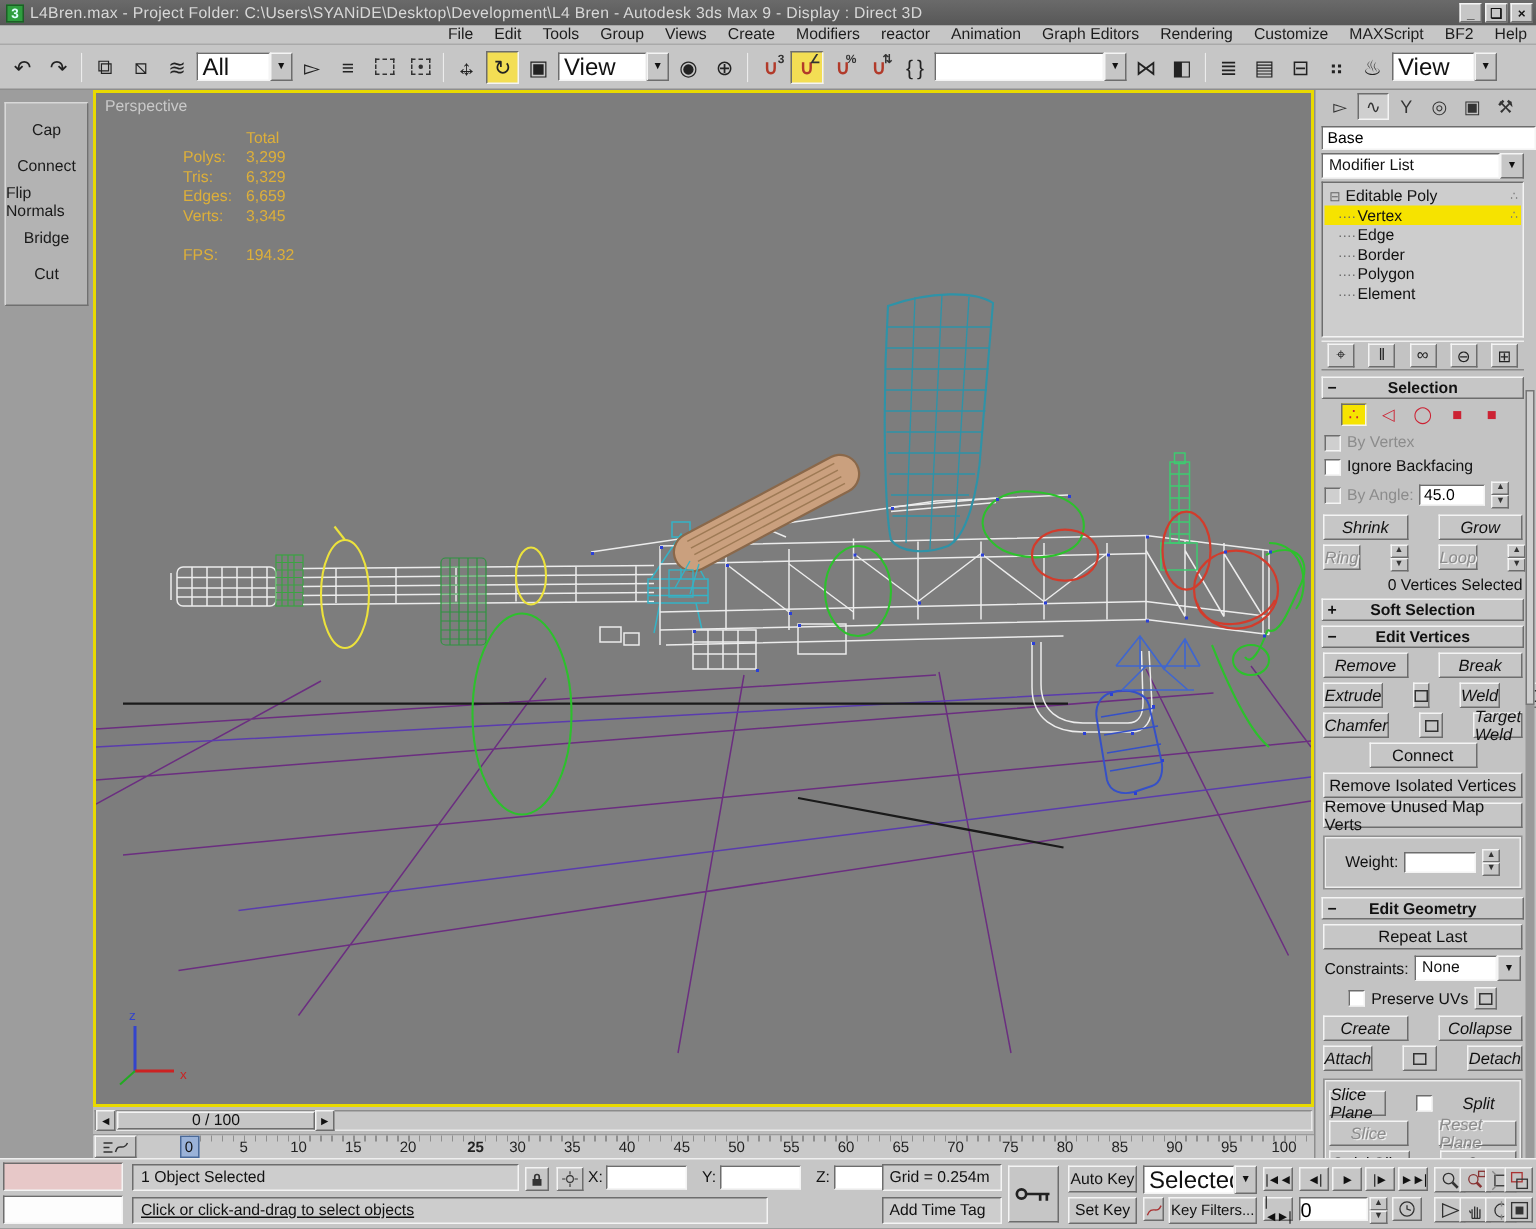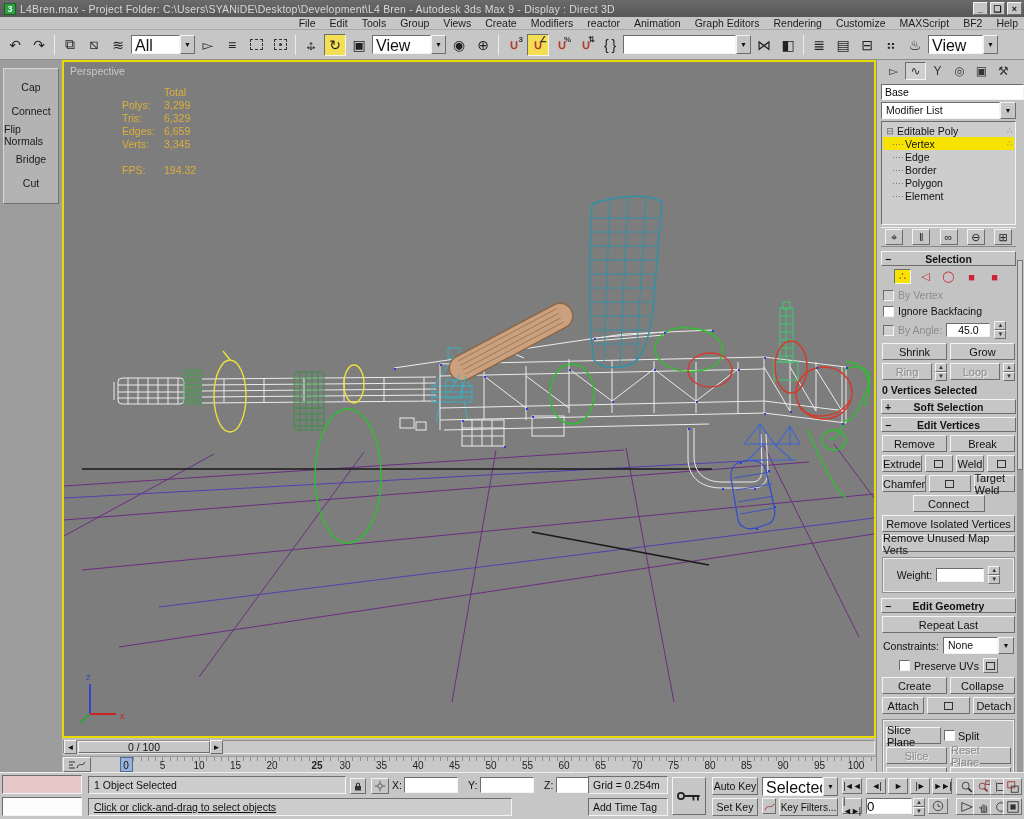--- a/index.html
+++ b/index.html
@@ -108,28 +108,28 @@
   .ro-h .t { flex:1; text-align:center; padding-right:12px; }
   .ro-body { padding:0 1px; }
   .so-row { display:flex; justify-content:center; gap:6px; margin:2px 0 5px; }
   .so-icon { width:17px; height:15px; display:flex; align-items:center; justify-content:center;
     color:#c23; font-size:11px; border:1px solid #c3c3c3; }
   .so-icon.active { background:#f6e300; border:1px solid; border-color:#6d6d6d #f4f4f4 #f4f4f4 #6d6d6d; }
   .cbrow { display:flex; align-items:center; gap:4px; margin:4px 1px; font-size:10.5px; }
   .cbrow.dis { color:#8c8c8c; }
   .field { background:#fff; border:1px solid; border-color:#6d6d6d #f4f4f4 #f4f4f4 #6d6d6d; height:14px;
     font-size:10.5px; padding:0 2px; }
-  .two { display:flex; gap:3px; margin:3px 0; }
+  .two { display:flex; gap:20px; margin:3px 0;font-style:italic; }
   .two .btn { flex:1; height:17px; }
   .btnrow { margin:3px 0; }
   .btnrow .btn { height:17px; }
   .settings { width:15px; height:15px; flex:none; display:flex; align-items:center; justify-content:center; }
   .settings::after { content:""; width:7px; height:6px; border:1px solid #333; }
   .grpbox { border:1px solid #909090; box-shadow:1px 1px 0 #eee inset, -1px -1px 0 #eee inset; padding:4px 3px; margin:5px 0; }
-  .statusline { text-align:left; font-size:10.5px; margin:3px 0 2px;font-weight:bold; }
+  .statusline { text-align:right; font-size:10.5px; margin:3px 0 2px; }
 
   
   #statusbar { position:absolute; left:0; top:772px; width:1024px; height:47px; background:#c6c6c6; border-top:1px solid #eee; }
   .sb-abs { position:absolute; }
   #listener-pink { left:2px; top:2px; width:80px; height:19px; background:#e7c8c8; }
   #listener-white { left:2px; top:24px; width:80px; height:19px; background:#fdfdfd; }
   #objsel { left:88px; top:3px; width:258px; height:18px; background:#cdcdcd; padding:2px 5px; font-size:10.5px; }
   #promptline { left:88px; top:25px; width:424px; height:18px; background:#cdcdcd; padding:2px 5px; font-size:10.5px;text-decoration:underline; }
   .sb-lbl { font-size:10.5px; top:6px; }
   .sb-field { height:16px; top:4px; background:#fff; }
@@ -515,21 +515,21 @@
               <span class="cb dis"></span>
             <span>By Vertex</span>
             </div>
           <div class="cbrow">
               <span class="cb"></span>
             <span>Ignore Backfacing</span>
             </div>
           <div class="cbrow dis">
               <span class="cb dis"></span>
             <span>By Angle:</span>
-            <input class="field" style="width: 44px; text-align: center;" value="45.0">
+            <input class="field" style="width: 44px;" value="45.0">
             <span class="spin">
                 <span>▲</span>
                 <span>▼</span>
               </span>
             </div>
           <div class="two">
             <div class="btn">Shrink</div>
             <div class="btn">Grow</div>
           </div>
           <div class="two">

